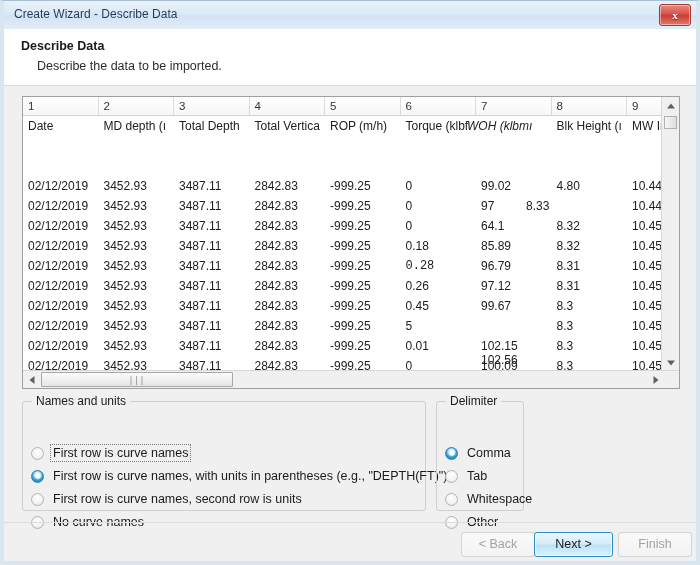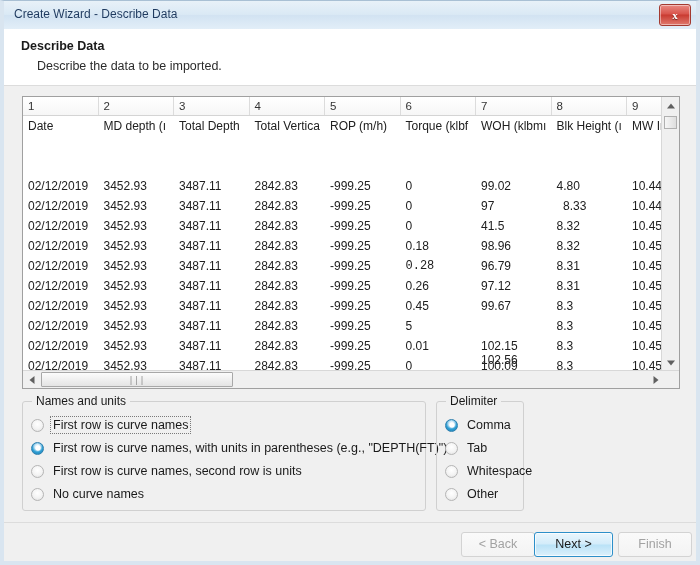--- a/index.html
+++ b/index.html
@@ -294,20 +294,21 @@
     width: 88px;
     height: 110px;
   }
 
   .radio-row {
     position: absolute;
     left: 8px;
     height: 22px;
     display: flex;
     align-items: center;
+    margin-top: 28px;
   }
   .radio {
     position: relative;
     width: 13px;
     height: 13px;
     border-radius: 50%;
     flex: 0 0 auto;
     background: radial-gradient(circle at 50% 38%, #ffffff 0%, #f3f3f3 55%, #dcdcdc 100%);
     border: 1px solid #b5b5b5;
     box-sizing: border-box;
@@ -408,21 +409,21 @@
         <div class="hcell" style="left: 604px; width: 75.5px;">9</div>
       </div>
     <div class="grid-body" id="grid-body">
         <div class="grow" style="top: 0px;">
           <div class="gcell" style="left: 0px; width: 75.5px;">Date</div>
           <div class="gcell" style="left: 75.5px; width: 75.5px;">MD depth (ı</div>
           <div class="gcell" style="left: 151px; width: 75.5px;">Total Depth</div>
           <div class="gcell" style="left: 226.5px; width: 75.5px;">Total Vertica</div>
           <div class="gcell" style="left: 302px; width: 75.5px;">ROP (m/h)</div>
           <div class="gcell" style="left: 377.5px; width: 75.5px;">Torque (klbf</div>
-          <div class="gcell" style="left: 453px; width: 75.5px;">WOH (klbmı</div>
+          <div class="gcell" style="left: 439px; width: 75.5px; font-style: italic;">WOH (klbmı</div>
           <div class="gcell" style="left: 528.5px; width: 75.5px;">Blk Height (ı</div>
           <div class="gcell" style="left: 604px; width: 75.5px;">MW In</div>
         </div>
         <div class="grow" style="top: 60px;">
           <div class="gcell" style="left: 0px; width: 75.5px;">02/12/2019</div>
           <div class="gcell" style="left: 75.5px; width: 75.5px;">3452.93</div>
           <div class="gcell" style="left: 151px; width: 75.5px;">3487.11</div>
           <div class="gcell" style="left: 226.5px; width: 75.5px;">2842.83</div>
           <div class="gcell" style="left: 302px; width: 75.5px;">-999.25</div>
           <div class="gcell" style="left: 377.5px; width: 75.5px;">0</div>
@@ -431,42 +432,42 @@
           <div class="gcell" style="left: 604px; width: 75.5px;">10.44</div>
         </div>
         <div class="grow" style="top: 80px;">
           <div class="gcell" style="left: 0px; width: 75.5px;">02/12/2019</div>
           <div class="gcell" style="left: 75.5px; width: 75.5px;">3452.93</div>
           <div class="gcell" style="left: 151px; width: 75.5px;">3487.11</div>
           <div class="gcell" style="left: 226.5px; width: 75.5px;">2842.83</div>
           <div class="gcell" style="left: 302px; width: 75.5px;">-999.25</div>
           <div class="gcell" style="left: 377.5px; width: 75.5px;">0</div>
           <div class="gcell" style="left: 453px; width: 75.5px;">97</div>
-          <div class="gcell" style="left: 535px; width: 75.5px;">8.33</div>
+          <div class="gcell" style="left: 498px; width: 75.5px;">8.33</div>
           <div class="gcell" style="left: 604px; width: 75.5px;">10.44</div>
         </div>
         <div class="grow" style="top: 100px;">
           <div class="gcell" style="left: 0px; width: 75.5px;">02/12/2019</div>
           <div class="gcell" style="left: 75.5px; width: 75.5px;">3452.93</div>
           <div class="gcell" style="left: 151px; width: 75.5px;">3487.11</div>
           <div class="gcell" style="left: 226.5px; width: 75.5px;">2842.83</div>
           <div class="gcell" style="left: 302px; width: 75.5px;">-999.25</div>
           <div class="gcell" style="left: 377.5px; width: 75.5px;">0</div>
-          <div class="gcell" style="left: 453px; width: 75.5px;">41.5</div>
+          <div class="gcell" style="left: 453px; width: 75.5px;">64.1</div>
           <div class="gcell" style="left: 528.5px; width: 75.5px;">8.32</div>
           <div class="gcell" style="left: 604px; width: 75.5px;">10.45</div>
         </div>
         <div class="grow" style="top: 120px;">
           <div class="gcell" style="left: 0px; width: 75.5px;">02/12/2019</div>
           <div class="gcell" style="left: 75.5px; width: 75.5px;">3452.93</div>
           <div class="gcell" style="left: 151px; width: 75.5px;">3487.11</div>
           <div class="gcell" style="left: 226.5px; width: 75.5px;">2842.83</div>
           <div class="gcell" style="left: 302px; width: 75.5px;">-999.25</div>
           <div class="gcell" style="left: 377.5px; width: 75.5px;">0.18</div>
-          <div class="gcell" style="left: 453px; width: 75.5px;">98.96</div>
+          <div class="gcell" style="left: 453px; width: 75.5px;">85.89</div>
           <div class="gcell" style="left: 528.5px; width: 75.5px;">8.32</div>
           <div class="gcell" style="left: 604px; width: 75.5px;">10.45</div>
         </div>
         <div class="grow" style="top: 140px;">
           <div class="gcell" style="left: 0px; width: 75.5px;">02/12/2019</div>
           <div class="gcell" style="left: 75.5px; width: 75.5px;">3452.93</div>
           <div class="gcell" style="left: 151px; width: 75.5px;">3487.11</div>
           <div class="gcell" style="left: 226.5px; width: 75.5px;">2842.83</div>
           <div class="gcell" style="left: 302px; width: 75.5px;">-999.25</div>
           <div class="gcell" style="left: 377.5px; width: 75.5px; font-family: Liberation Mono, monospace;">0.28</div>

